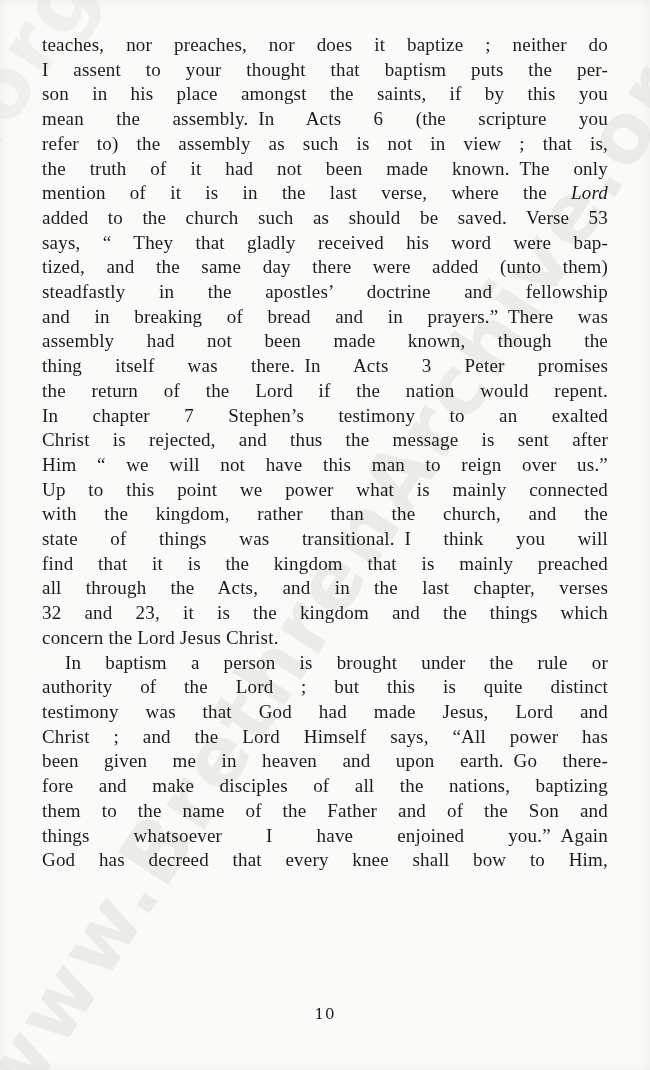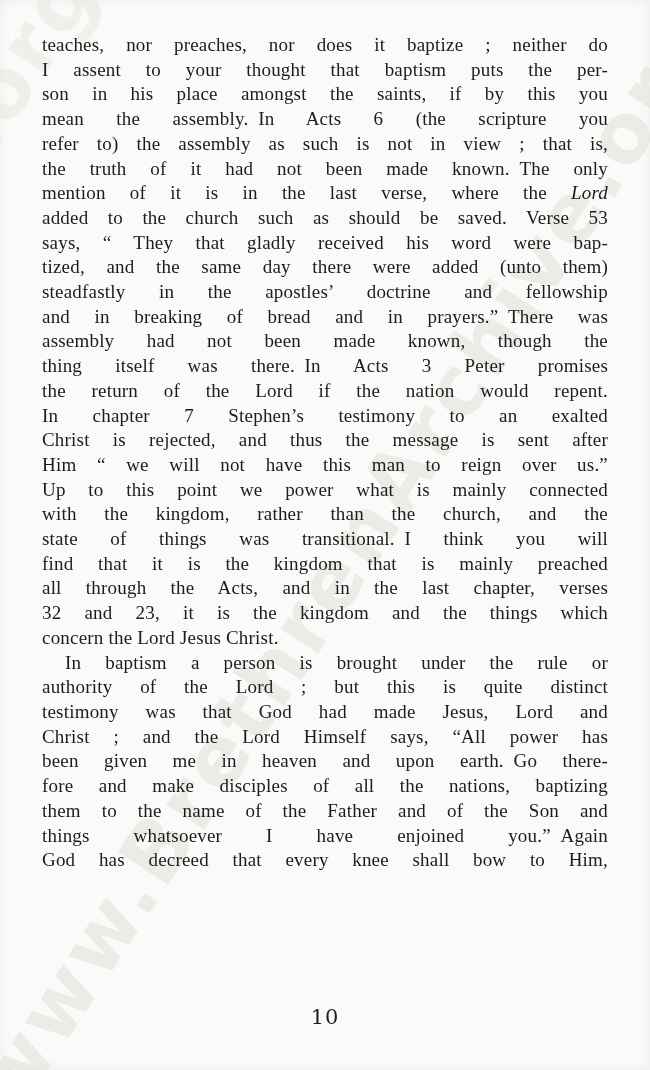--- a/index.html
+++ b/index.html
@@ -53,21 +53,21 @@
     text-align-last:left;
   }
   .line.indent{
     text-indent:23px;
   }
   .it{font-style:italic;}
   .page-number{
     position:absolute;
     left:0;right:0;top:1005px;
     text-align:center;
-    font-size:21px;
+    font-size:15px;
     z-index:1;
     letter-spacing:1px;
   }
 </style>
 </head>
 <body>
 
 <div class="page">
   <div class="watermark">www.BrethrenArchive.org</div>
   <div class="watermark partial">www.BrethrenArchive.org</div>

